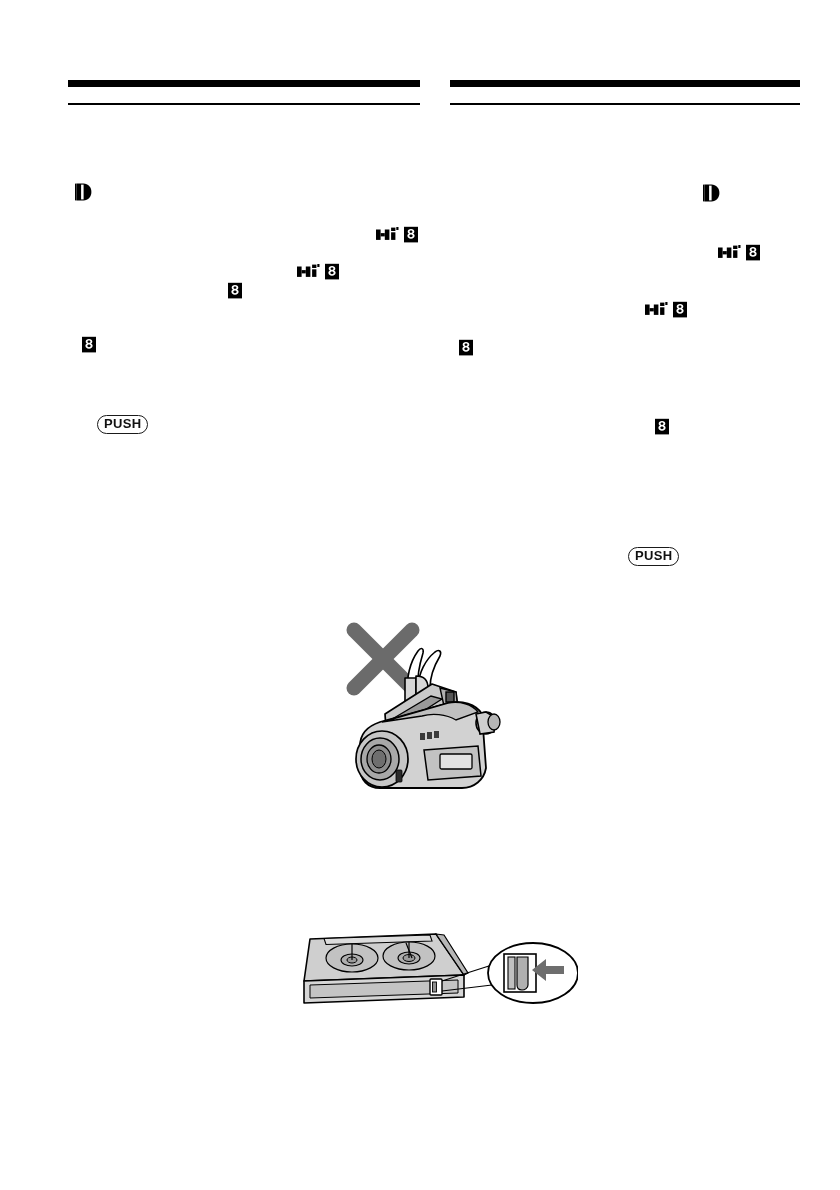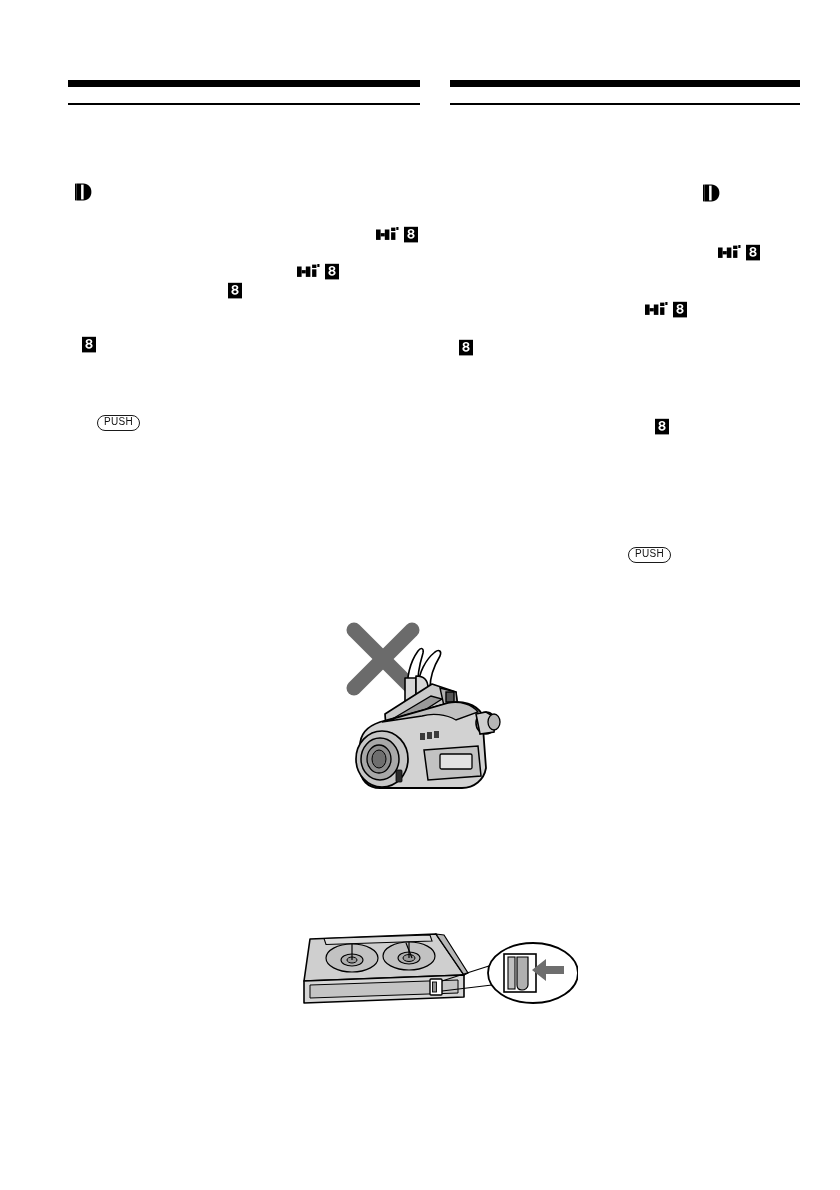--- a/index.html
+++ b/index.html
@@ -54,22 +54,22 @@
   
   .eight-box { position: absolute; line-height: 0; }
 
   
   .push-pill {
     position: absolute;
     border: 1.4px solid #1a1a1a;
     border-radius: 999px;
     padding: 1px 6px 2px 6px;
     font-family: "Liberation Sans", sans-serif;
-    font-size: 10px;
-    font-weight: 400;
+    font-size: 13px;
+    font-weight: 700;
     letter-spacing: 0.3px;
     color: #111111;
     line-height: 1.05;
     background: #ffffff;
     white-space: nowrap;
   }
 
   
   .figure {
     position: absolute;

